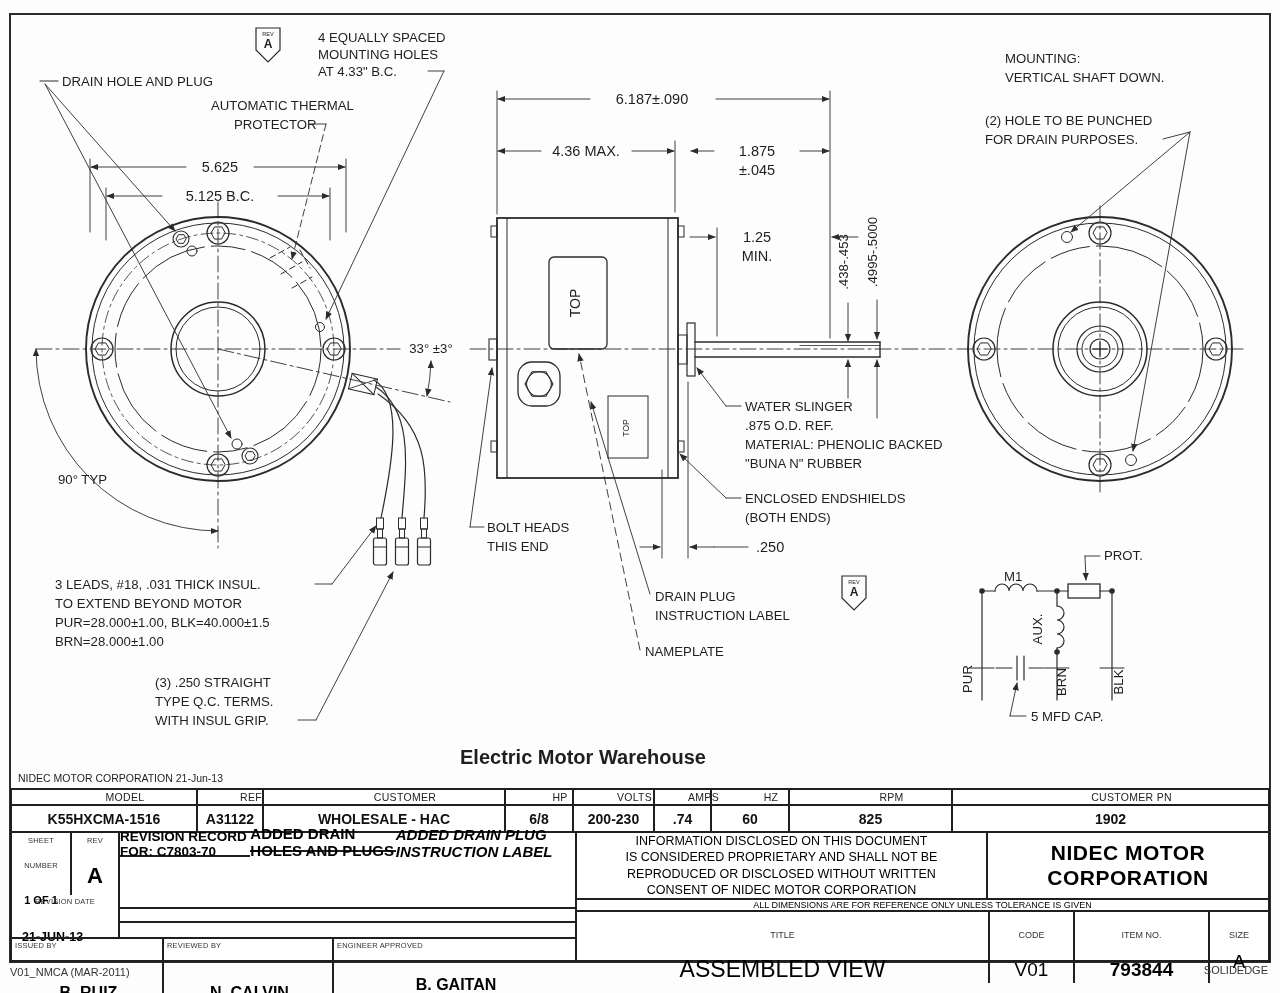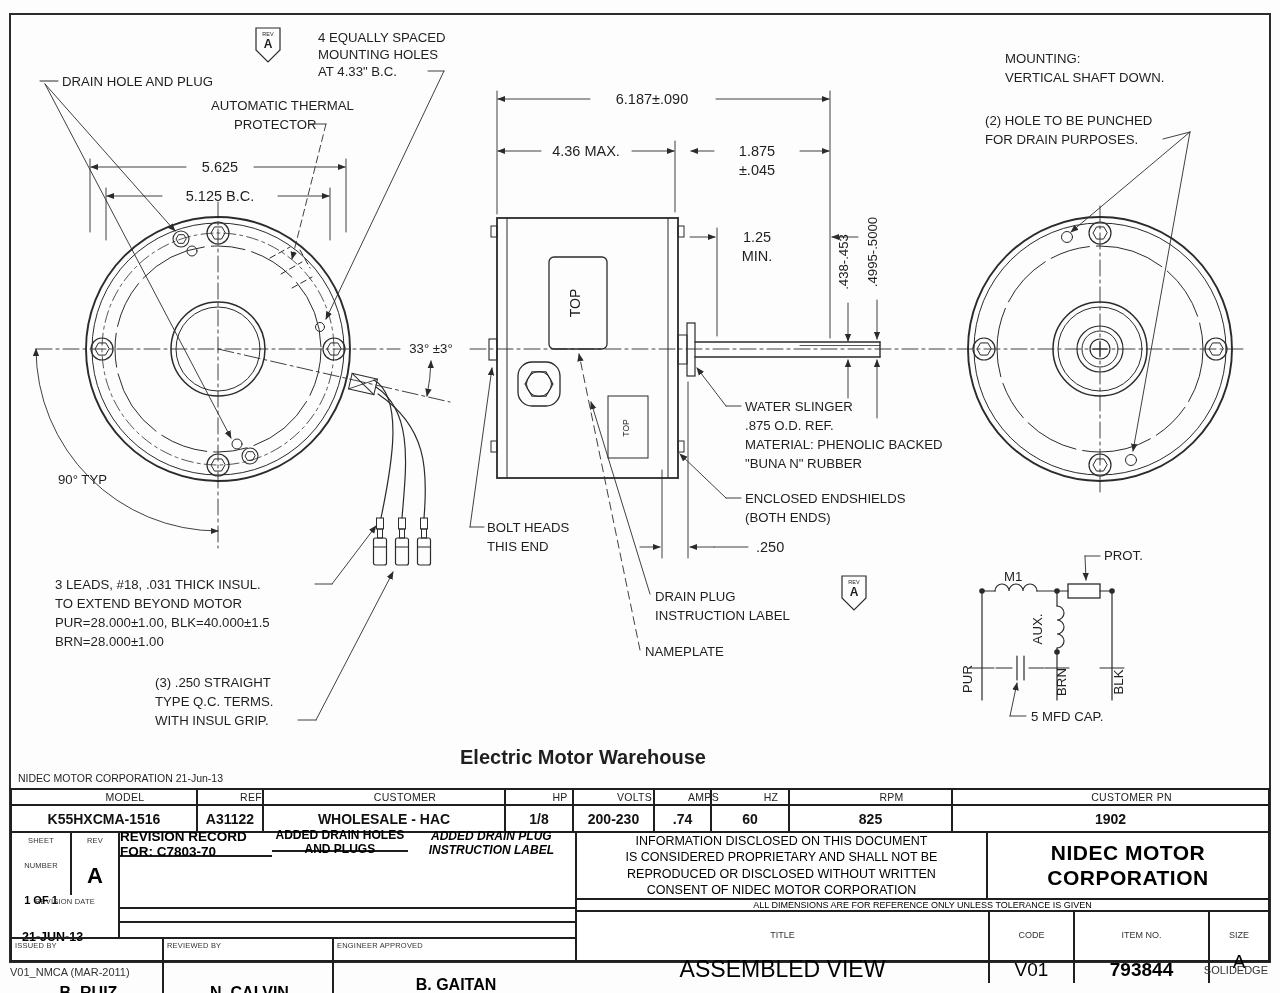--- a/index.html
+++ b/index.html
@@ -21,21 +21,21 @@
   .vcell { flex:1; display:flex; align-items:center; justify-content:center; font-size:14px; font-weight:bold; color:#111; }
   .leftsec { width:565px; border-right:2px solid #1f1f1f; display:flex; flex-direction:column; }
   .rightsec { flex:1; display:flex; flex-direction:column; }
   .strip { display:flex; }
   .cellb { border-right:2px solid #1f1f1f;gap:16px; }
   .lab { font-size:7.5px; color:#333; letter-spacing:.2px; }
   .sheetcell { width:60px; display:flex; flex-direction:column; align-items:center; padding-top:3px; }
   .revcell { width:48px; display:flex; flex-direction:column; align-items:center; padding-top:3px; }
   .revrec { flex:1; display:flex; }
   .revrec-h { height:24px; border-bottom:2px solid #1f1f1f; display:flex; align-items:center; justify-content:center; font-size:13.5px; font-weight:600; }
-  .revrow { height:19px; border-bottom:2px solid #1f1f1f; display:flex; align-items:center; font-size:12px; font-weight:bold;text-align:center; }
+  .revrow { height:19px; border-bottom:2px solid #1f1f1f; display:flex; align-items:center; font-size:15px; font-weight:bold; }
   .revrow:last-child { border-bottom:none;font-style:italic; }
   .emptyrow { height:14px; border-bottom:2px solid #1f1f1f; }
   .emptyrow:last-child { border-bottom:none; }
   .revdate { width:108px; display:flex; flex-direction:column; padding-top:2px; }
   .signcell { display:flex; flex-direction:column; padding:2px 0 1px 3px; }
   .signname { flex:1; display:flex; align-items:center; justify-content:center; font-size:16px; font-weight:bold;margin-top:18px; }
   .prop { flex:1; border-right:2px solid #1f1f1f; display:flex; flex-direction:column; align-items:center; justify-content:center; font-size:12.5px; line-height:1.3; text-align:center; }
   .nidec { width:280px; display:flex; flex-direction:column; align-items:center; justify-content:center; font-size:21px; font-weight:bold; line-height:1.15; letter-spacing:.5px; }
   .dimsbar { height:14px; border-top:2px solid #1f1f1f; border-bottom:2px solid #1f1f1f; display:flex; align-items:center; justify-content:center; font-size:9px; }
   .titlerow { flex:1; display:flex; }
@@ -374,21 +374,21 @@
   <div class="col" style="width:66px">
         <div class="hcell">REF</div>
         <div class="vcell">A31122</div>
       </div>
   <div class="col" style="width:242px">
         <div class="hcell">CUSTOMER</div>
         <div class="vcell">WHOLESALE - HAC</div>
       </div>
   <div class="col" style="width:68px">
         <div class="hcell">HP</div>
-        <div class="vcell">1/8</div>
+        <div class="vcell">6/8</div>
       </div>
   <div class="col" style="width:81px">
         <div class="hcell">VOLTS</div>
         <div class="vcell">200-230</div>
       </div>
   <div class="col" style="width:57px">
         <div class="hcell">AMPS</div>
         <div class="vcell">.74</div>
       </div>
   <div class="col" style="width:78px">

